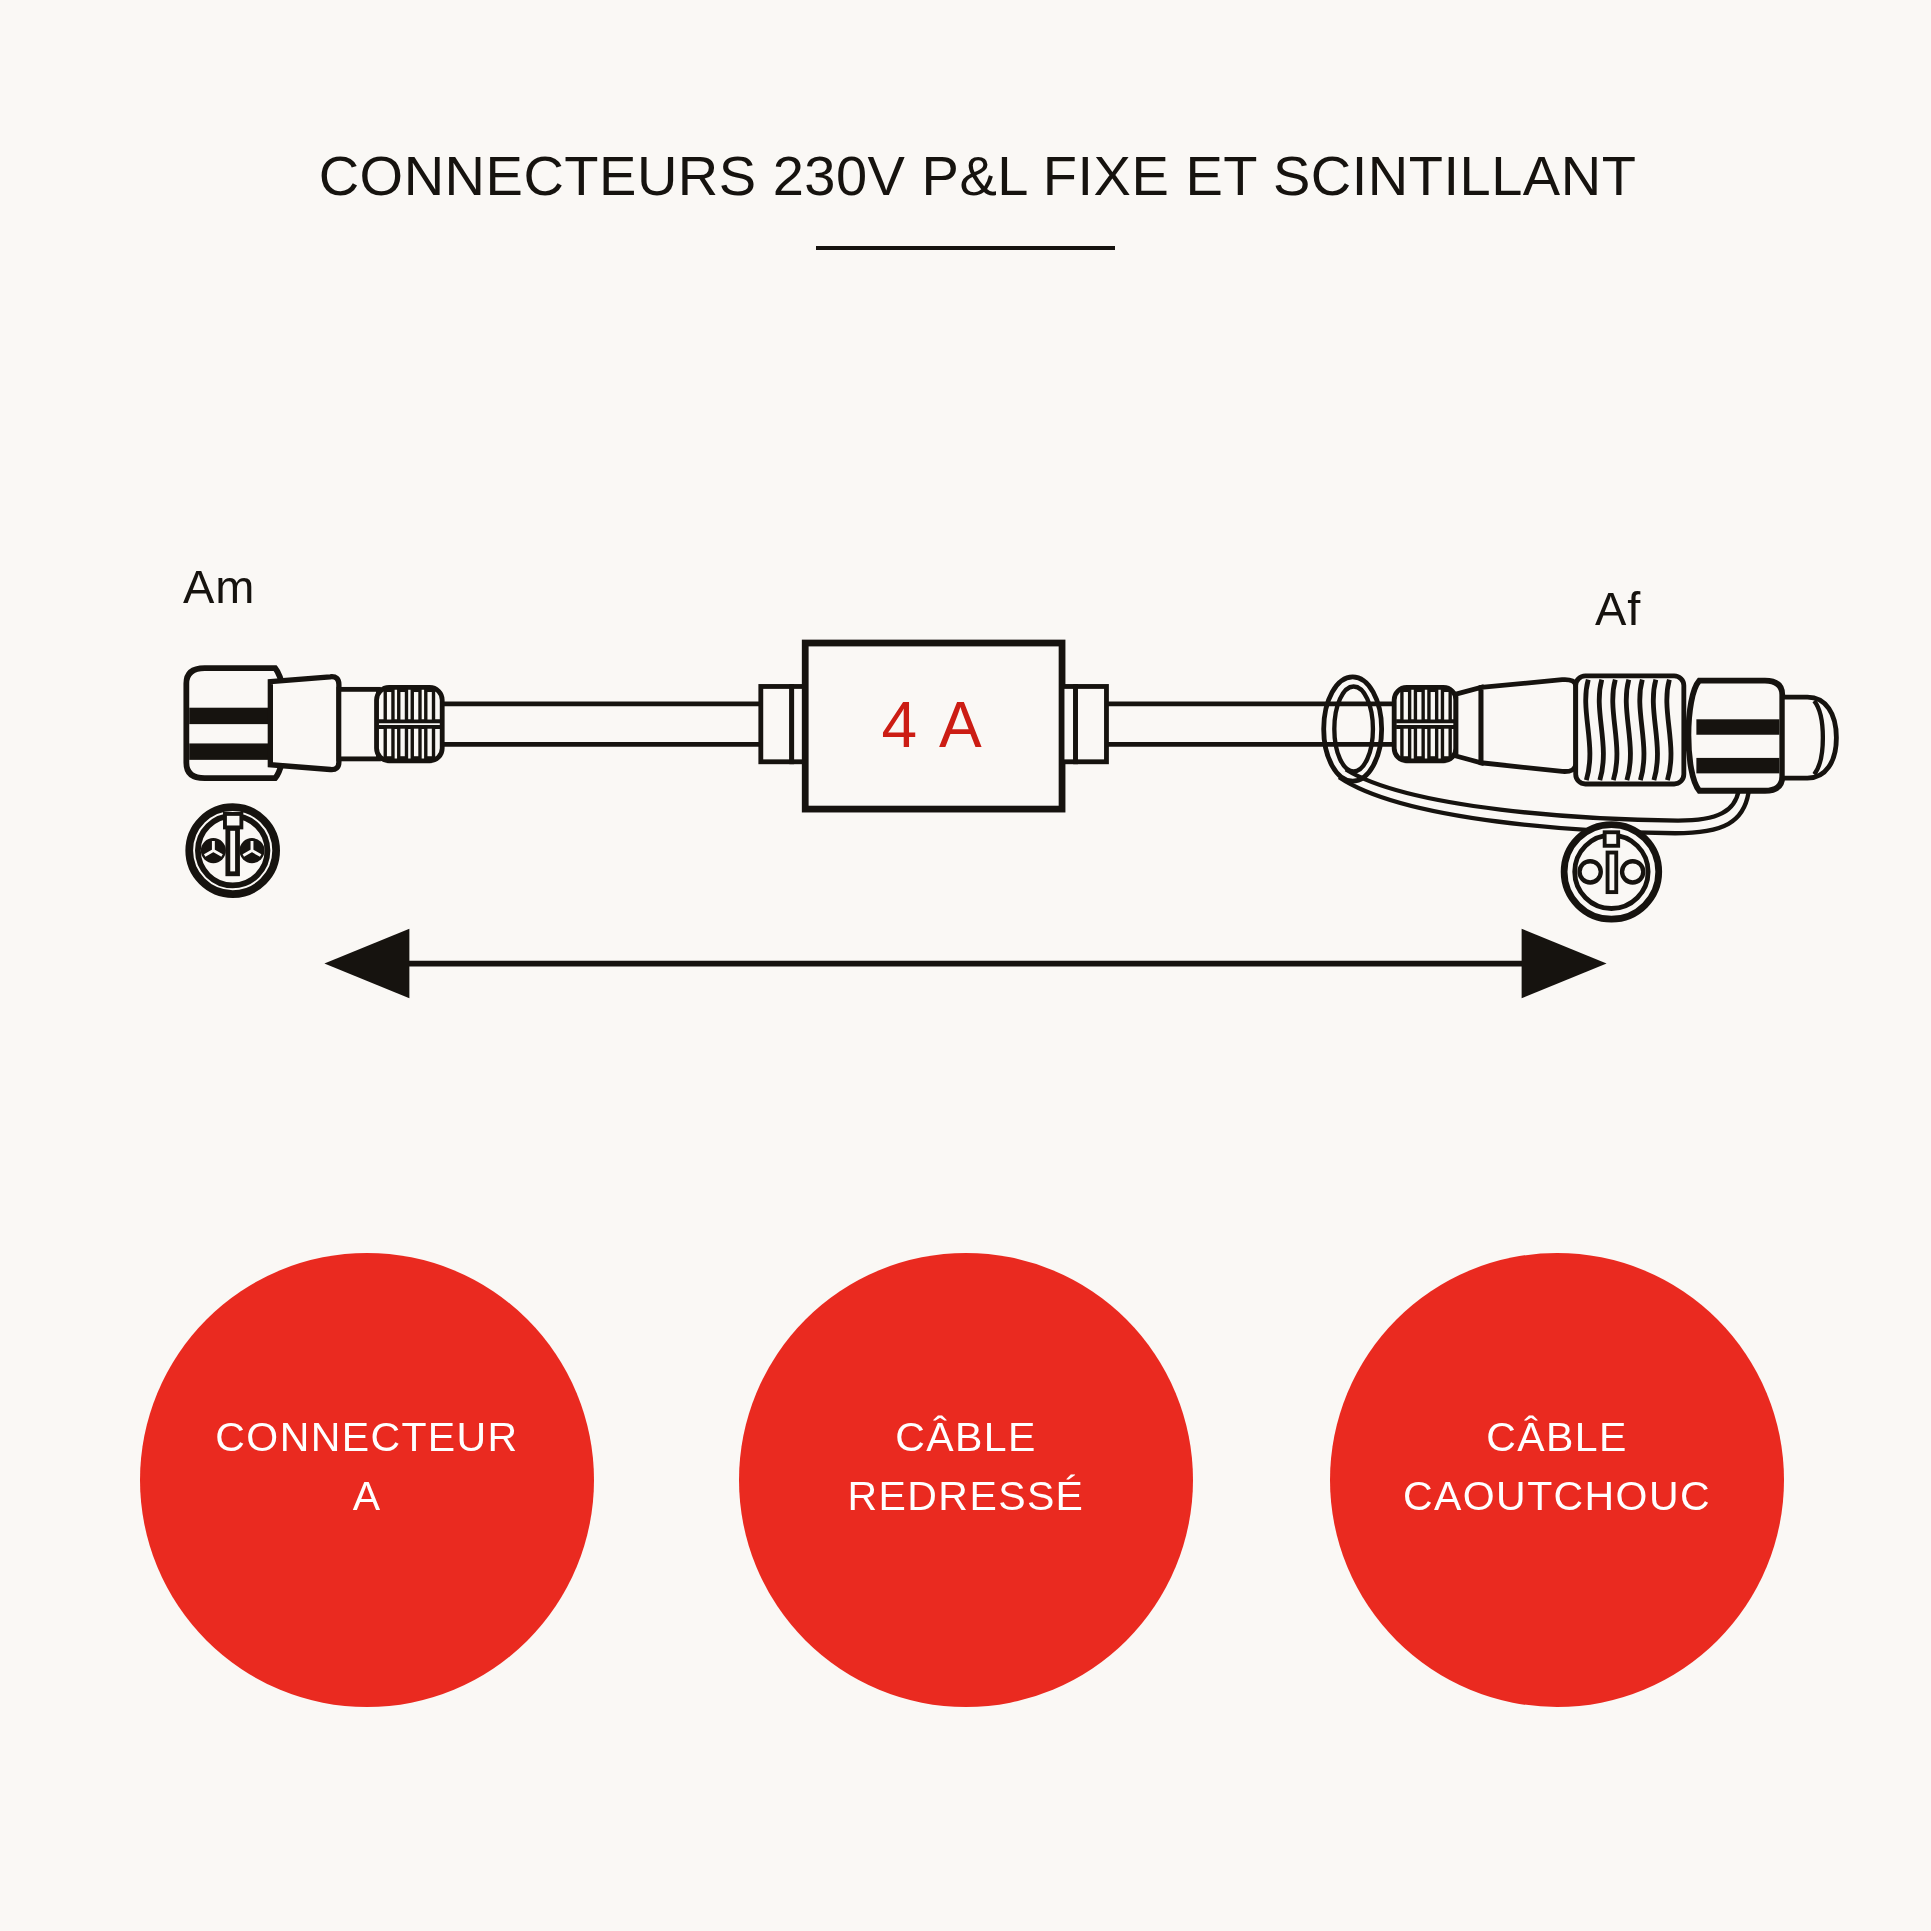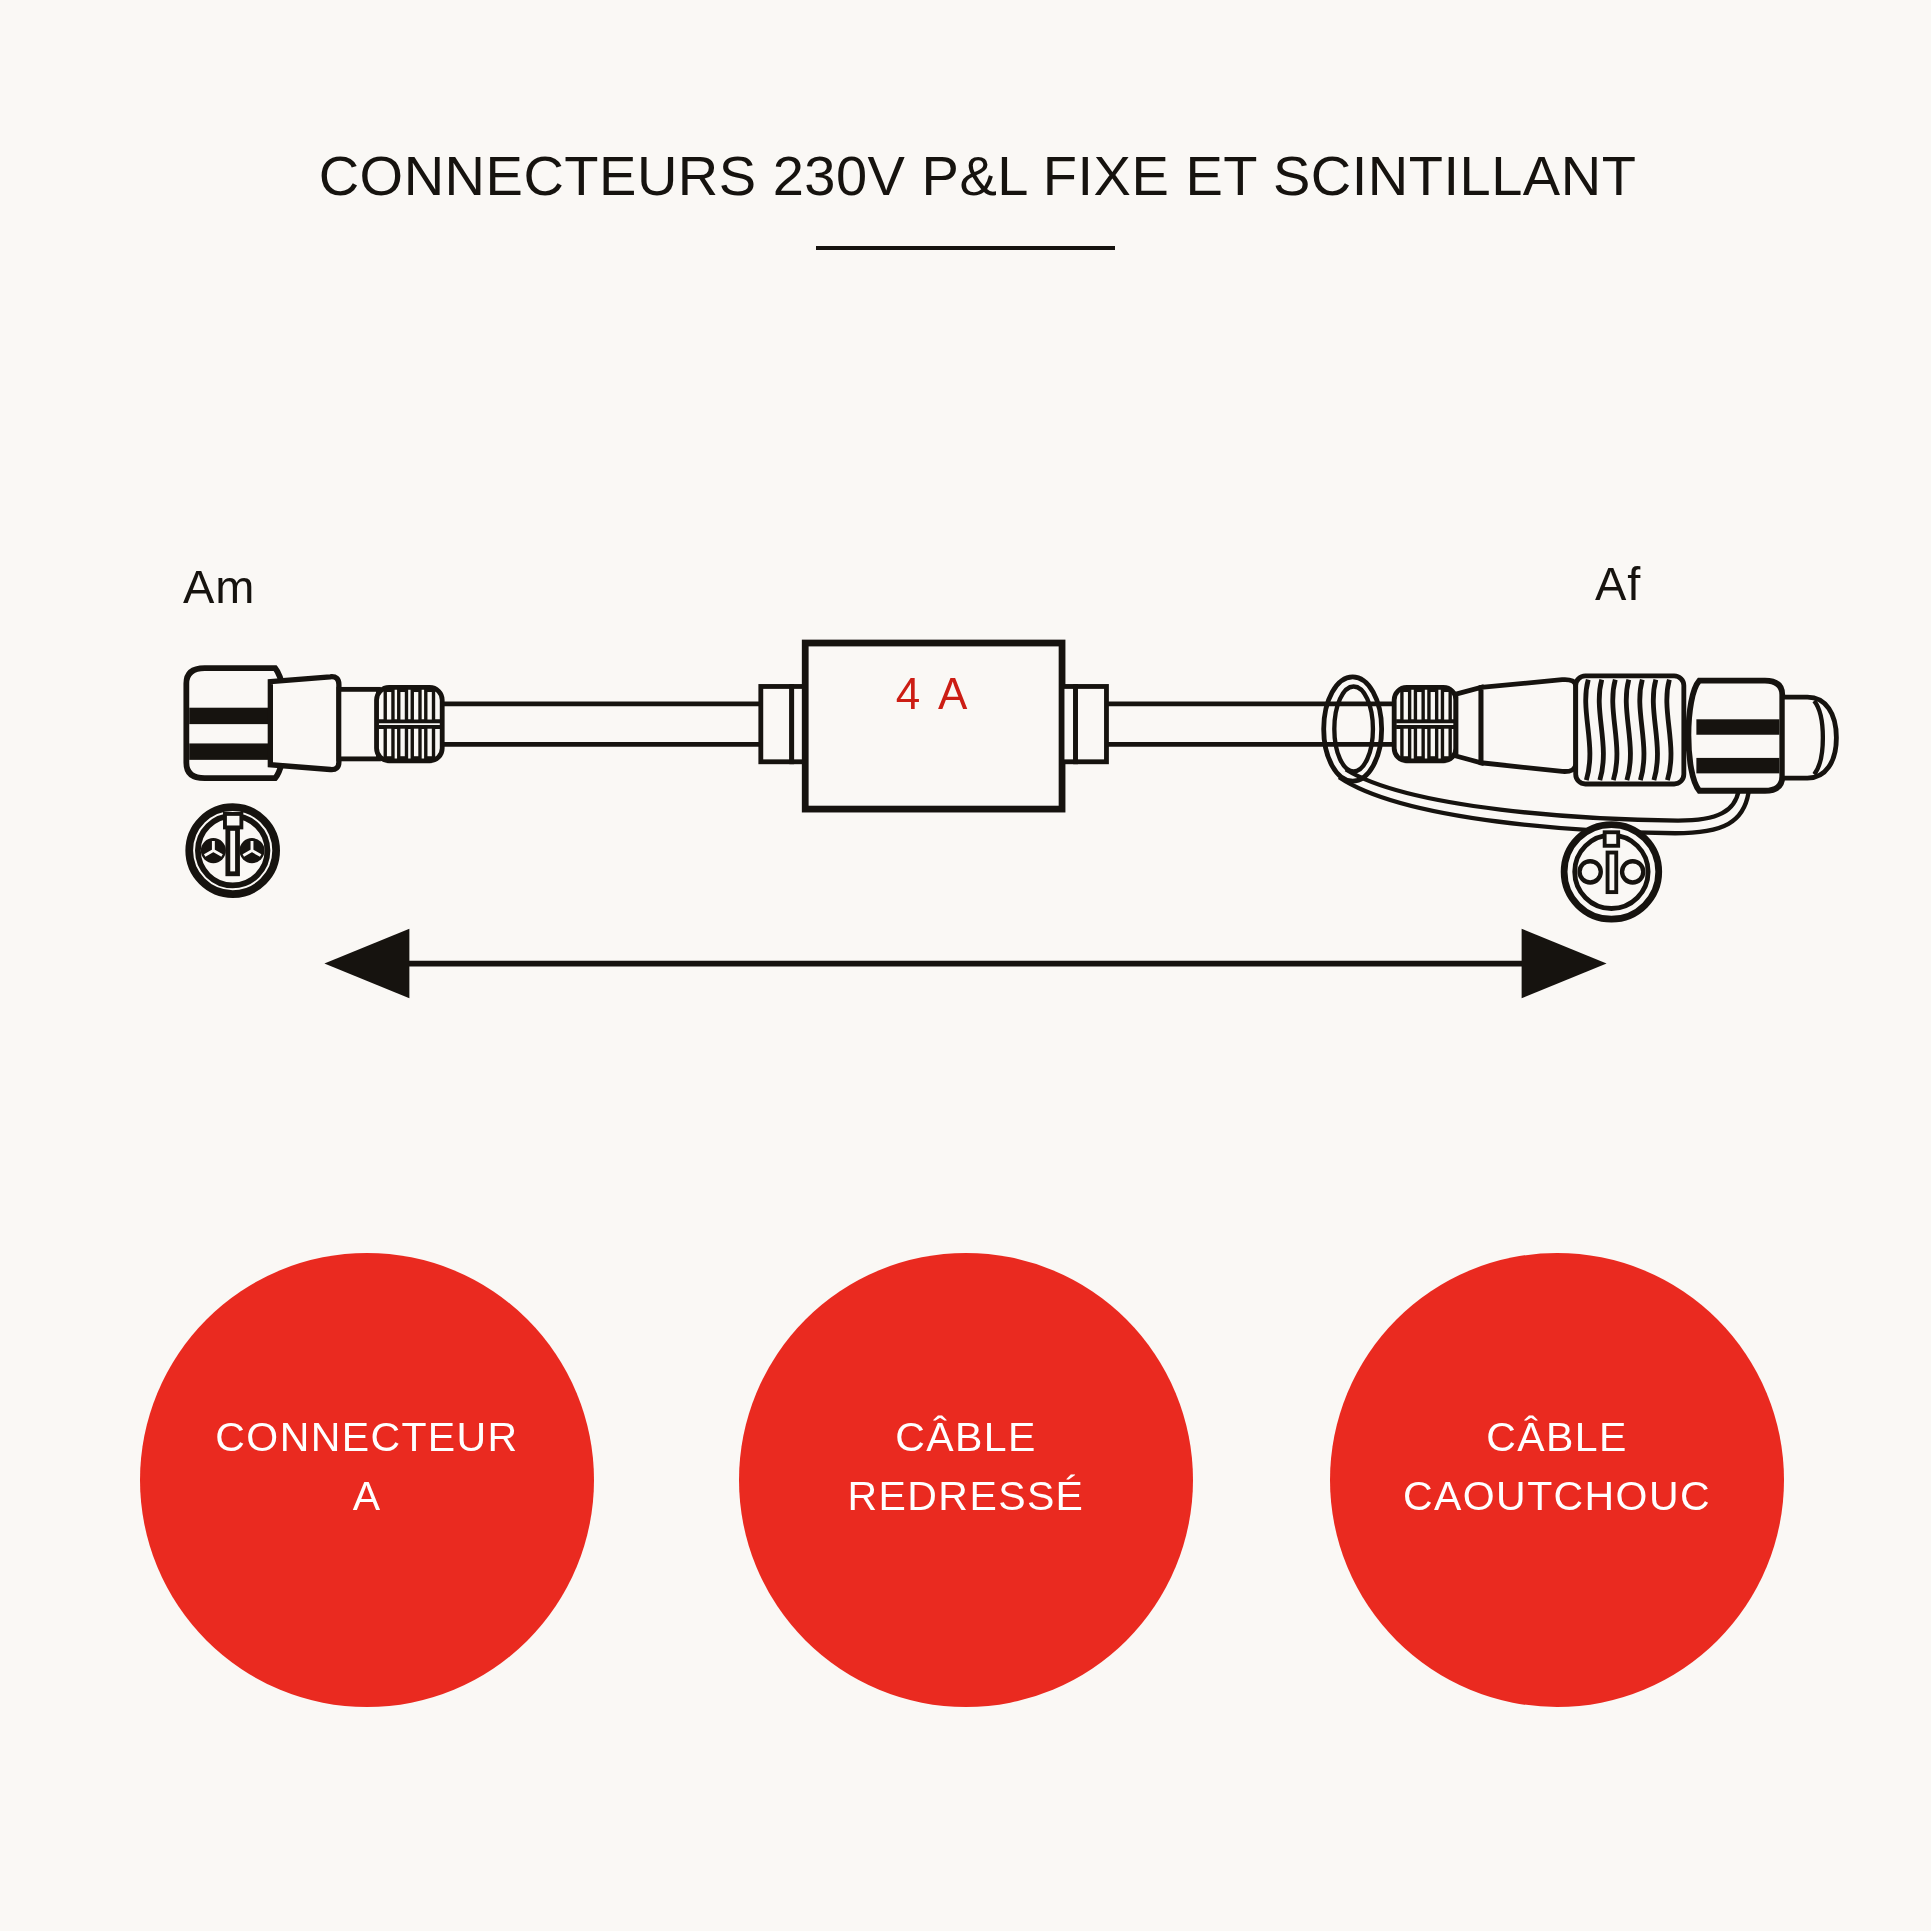--- a/index.html
+++ b/index.html
@@ -34,26 +34,26 @@
   svg .ln{fill:none;stroke:currentColor;}
   svg .fl{fill:var(--background);stroke:currentColor;}
   svg .solid{fill:currentColor;stroke:none;}
   svg{color:var(--ink);}
 
   .conn-label{
     position:absolute;font-size:47px;font-weight:400;letter-spacing:1px;
     color:var(--ink);line-height:1;
   }
   .label-am{left:183px;top:563px;}
-  .label-af{left:1595px;top:560px;}
+  .label-af{left:1595px;top:585px;}
 
   .amperage{
-    position:absolute;left:805px;top:611px;width:257px;height:166px;
+    position:absolute;left:805px;top:642px;width:257px;height:166px;
     display:flex;align-items:center;justify-content:center;
-    font-size:44px;letter-spacing:3.9px;color:var(--accent-red);
+    font-size:64px;letter-spacing:3.9px;color:var(--accent-red);
   }
 
   .dim-label{
     position:absolute;left:850px;top:923px;width:232px;height:81px;
     background:var(--label-bg);
     display:flex;align-items:center;justify-content:center;
     font-size:52px;color:var(--ink);letter-spacing:1px;
   }
 
   .legend-circle{

